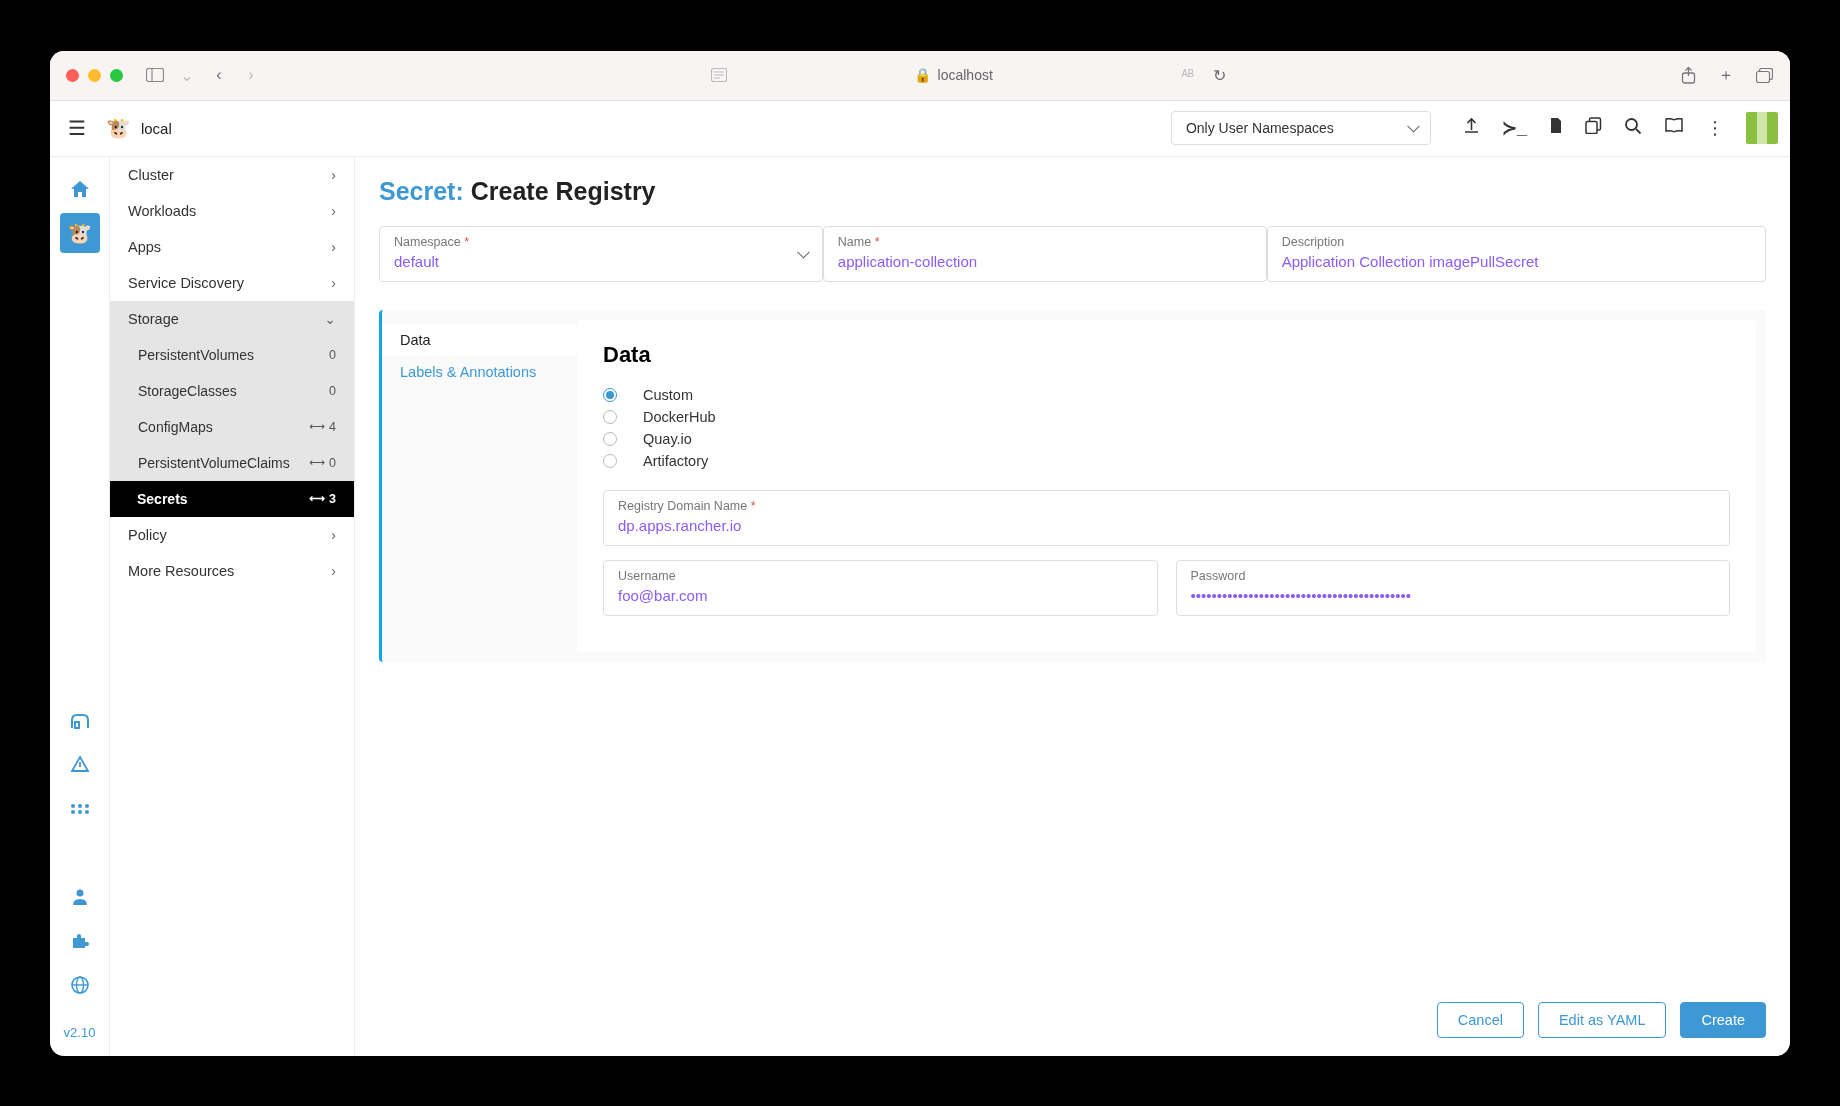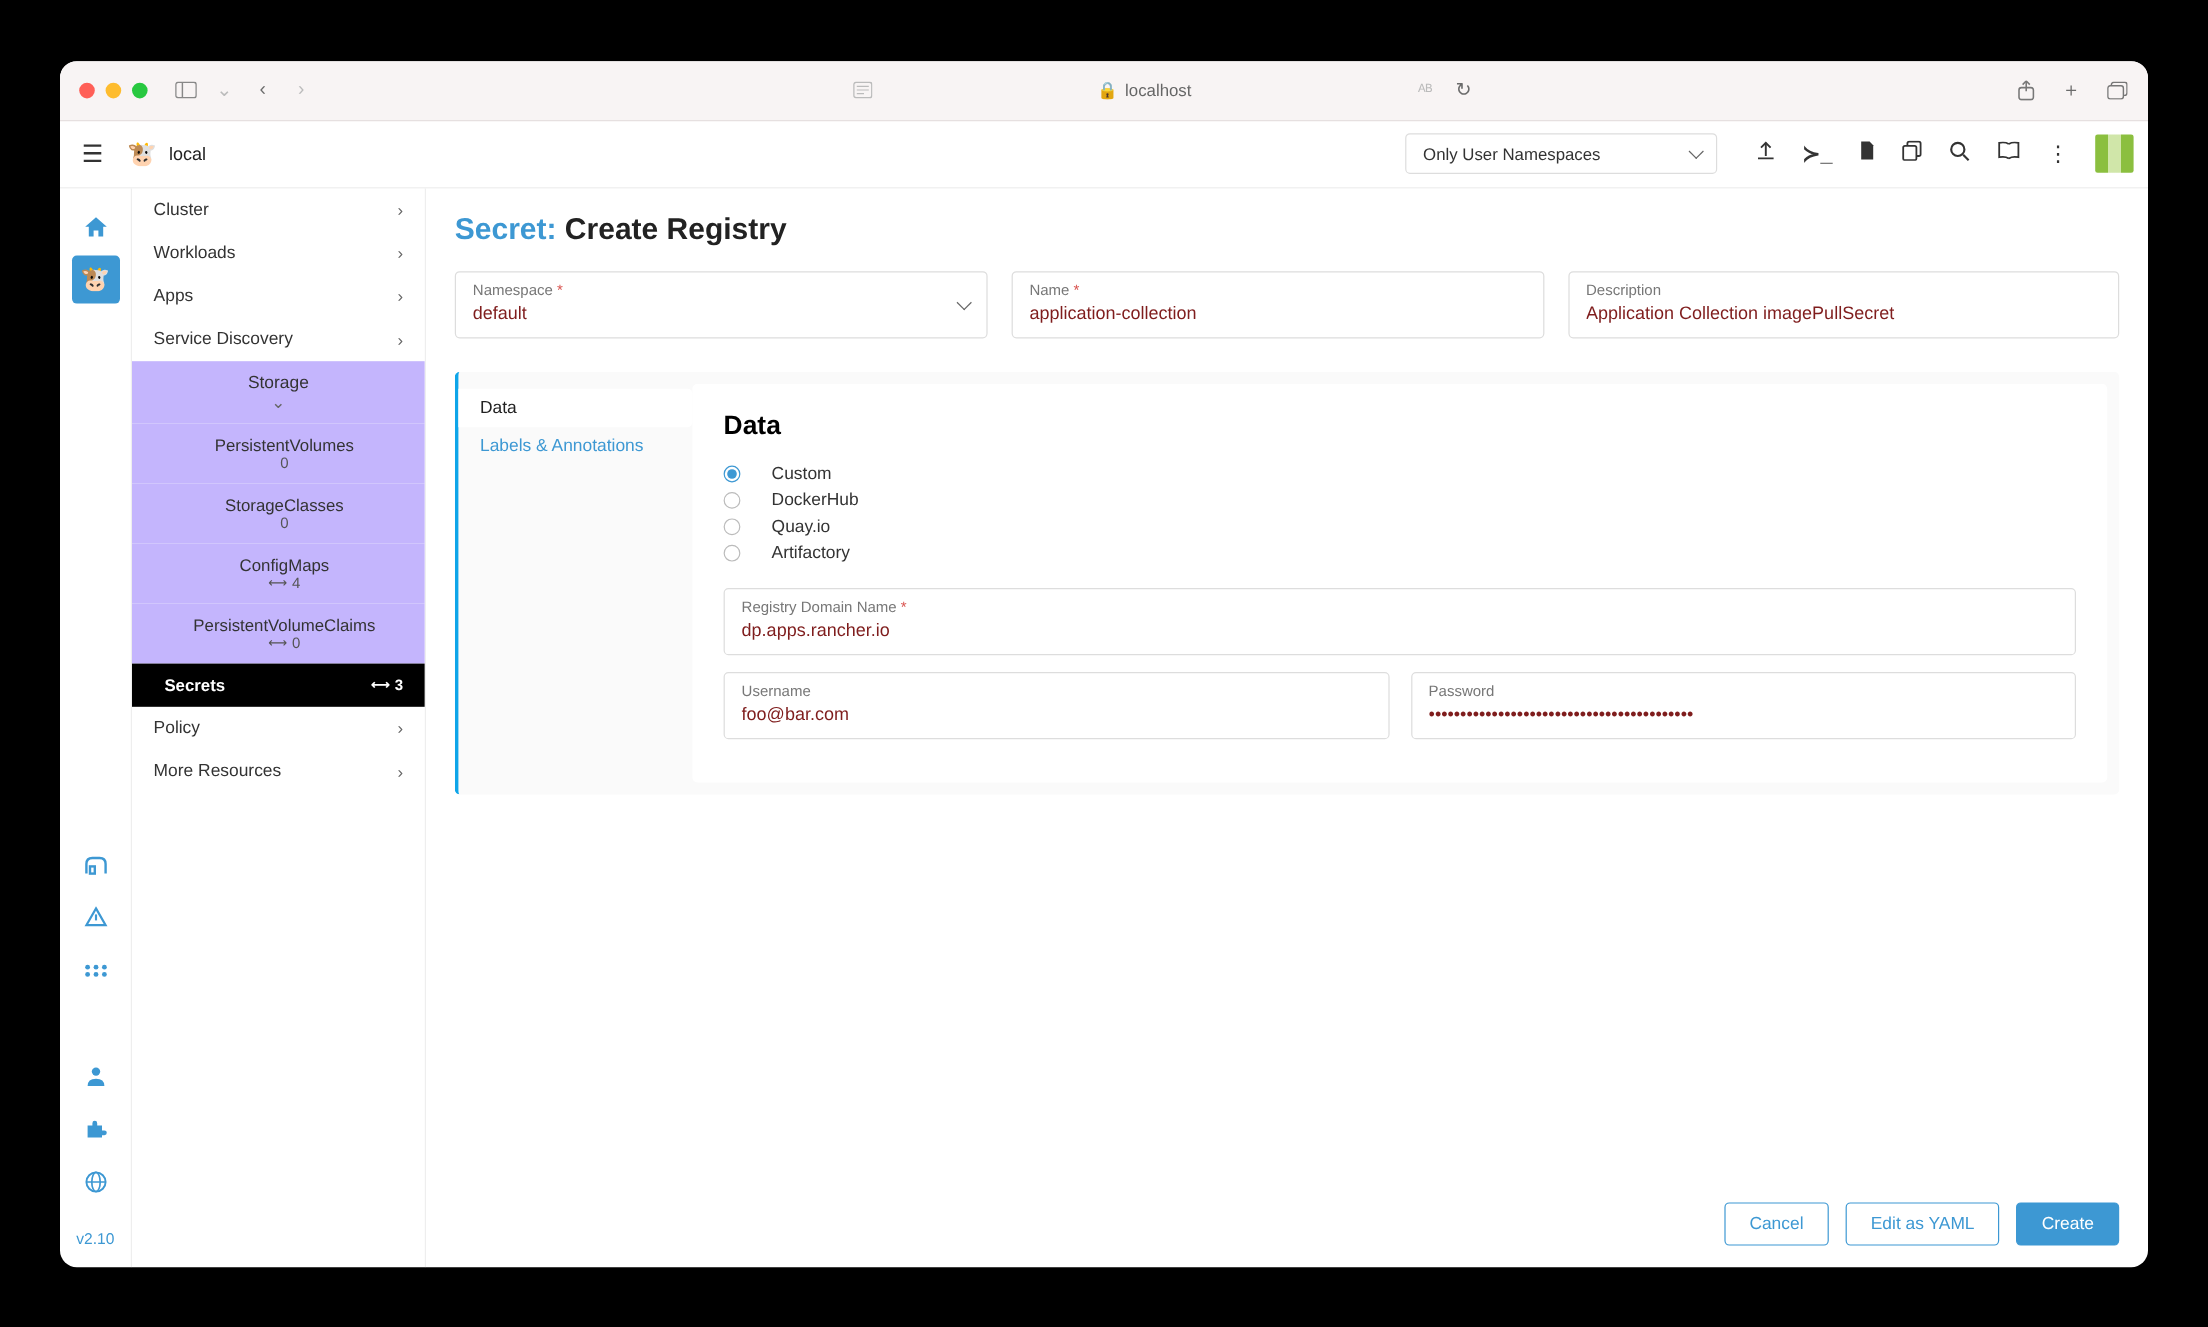--- a/index.html
+++ b/index.html
@@ -32,37 +32,37 @@
   .body { flex: 1; display: flex; min-height: 0; }
   .rail { width: 60px; border-right: 1px solid #eee; display: flex; flex-direction: column; align-items: center; padding-top: 12px; gap: 4px; }
   .rail-item { width: 40px; height: 40px; display: flex; align-items: center; justify-content: center; color: #3d98d3; border-radius: 4px; font-size: 20px; }
   .rail-item.active { background: #3d98d3; color: #fff; }
   .rail-spacer { flex: 1; }
   .rail-version { font-size: 13px; color: #3d98d3; padding: 16px 0; }
 
   .sidenav { width: 245px; border-right: 1px solid #eee; font-size: 14.5px; color: #333; overflow: auto; }
   .nav-row { padding: 10px 18px; display: flex; align-items: center; justify-content: space-between; cursor: pointer; }
   .nav-row.group { font-weight: 500; }
-  .nav-row.expanded { background: #c4b5fd; flex-direction: column; }
+  .nav-row.expanded { background: #e5e5e5; }
   .nav-sub { padding-left: 28px; font-size: 14px; }
   .nav-row .chev { font-size: 14px; color: #666; }
   .nav-row.active { background: #000000; color: #fff; font-weight: 700; padding-left: 27px; }
   .nav-count { font-size: 12.5px; color: #555; display: flex; align-items: center; gap: 4px; }
   .nav-row.active .nav-count { color: #fff; }
 
   .main { flex: 1; display: flex; flex-direction: column; padding: 20px 24px; overflow: auto; position: relative; }
   .page-title { font-size: 25px; margin-bottom: 20px; font-weight: 600; }
   .page-title .blue { color: #3d98d3; font-weight: 600; }
   .page-title .black { color: #222; }
 
-  .field-row { display: flex; gap: 20px; margin-bottom: 28px; }
+  .field-row { display: flex; margin-bottom: 28px; }
   .field { border: 1px solid #ddd; border-radius: 4px; padding: 8px 14px 10px; flex: 1; position: relative; }
   .field .lbl { font-size: 12.5px; color: #777; display: block; margin-bottom: 4px; }
   .field .req { color: #d9534f; }
-  .field .val { font-size: 15px; color: #7f1d1d; border: none; outline: none; width: 100%; background: transparent; font-family: inherit; }
+  .field .val { font-size: 15px; color: #8b5cf6; border: none; outline: none; width: 100%; background: transparent; font-family: inherit; }
   .field.sel::after { content: ""; position: absolute; right: 14px; top: 50%; width: 8px; height: 8px; border-right: 1.5px solid #666; border-bottom: 1.5px solid #666; transform: translateY(-70%) rotate(45deg); }
 
   .panel { display: flex; background: #fafafa; border-radius: 4px; border-left: 3px solid #0ea5e9; min-height: 340px; }
   .tabs { width: 195px; padding: 14px 0; font-size: 14.5px; }
   .tab { padding: 8px 18px; color: #3d98d3; cursor: pointer; }
   .tab.active { color: #222; background: #fff; border-top-right-radius: 4px; border-bottom-right-radius: 4px; }
   .tab-content { flex: 1; background: #fff; border-radius: 4px; padding: 22px 26px; margin: 10px 10px 10px 0; }
   .tab-content h2 { font-size: 22px; font-weight: 600; margin-bottom: 16px; }
   .radio-list { margin-bottom: 18px; }
   .radio { display: flex; align-items: center; gap: 26px; font-size: 14.5px; color: #333; padding: 3px 0; }

